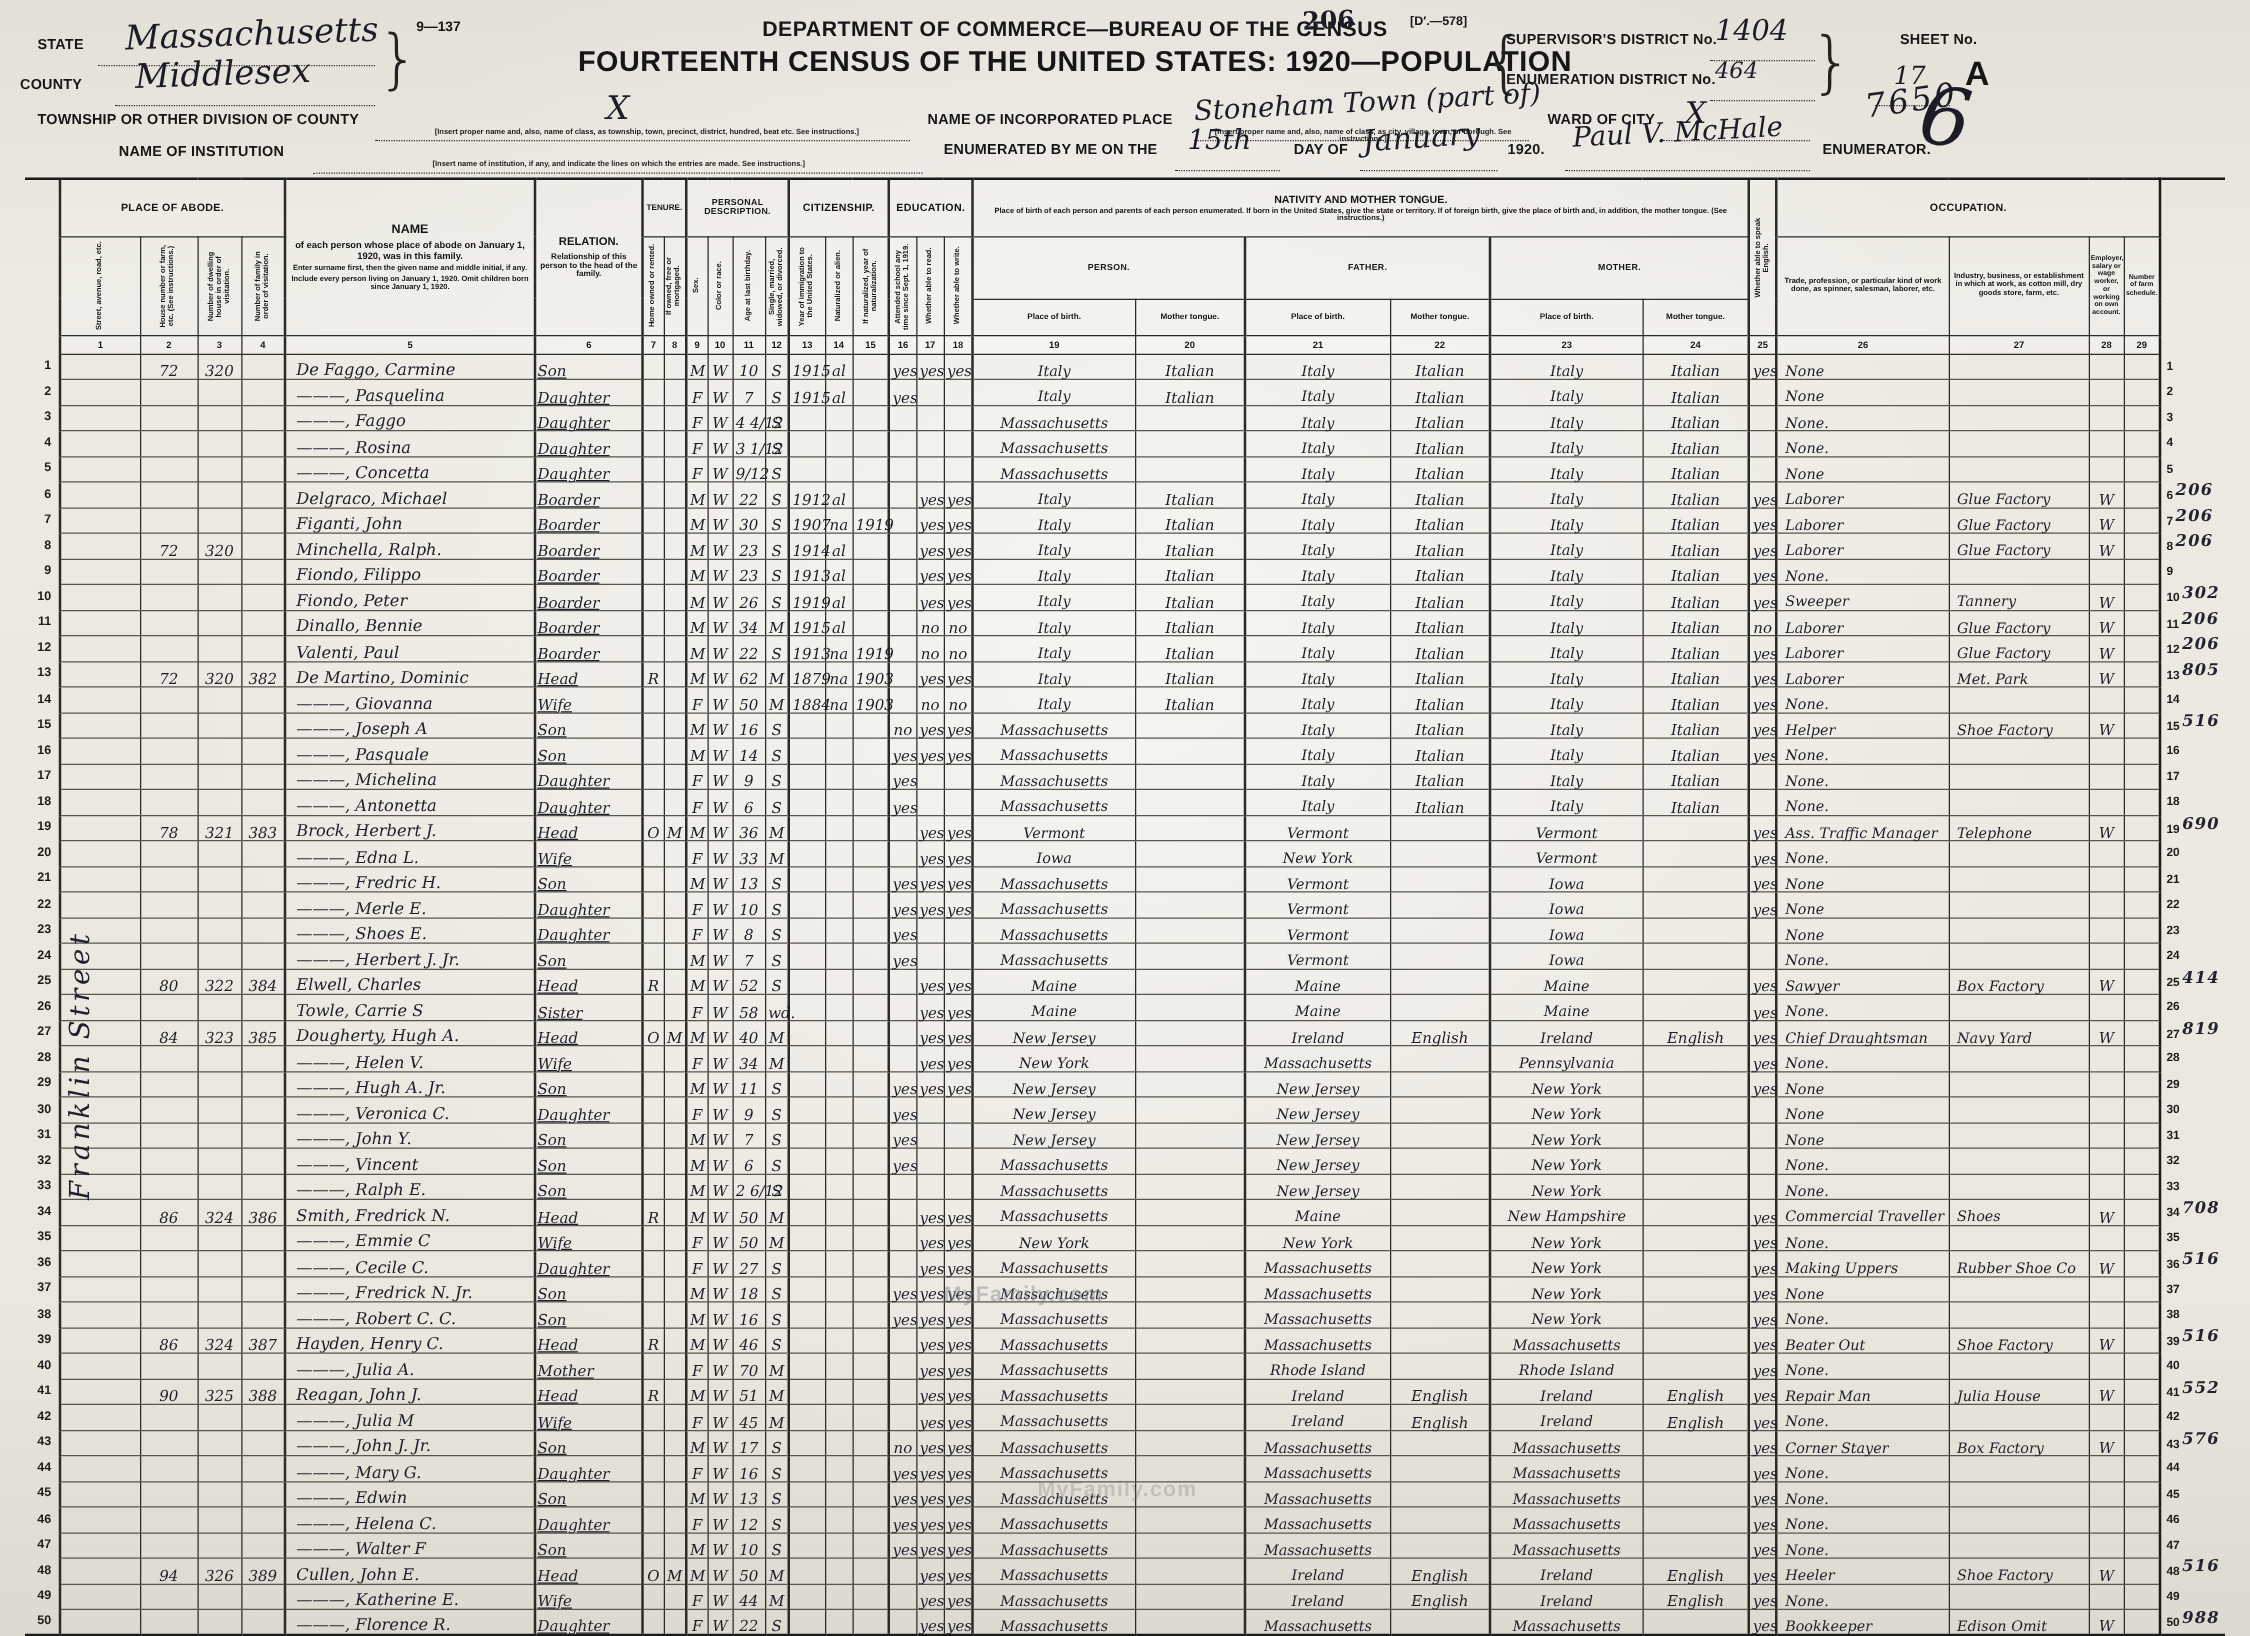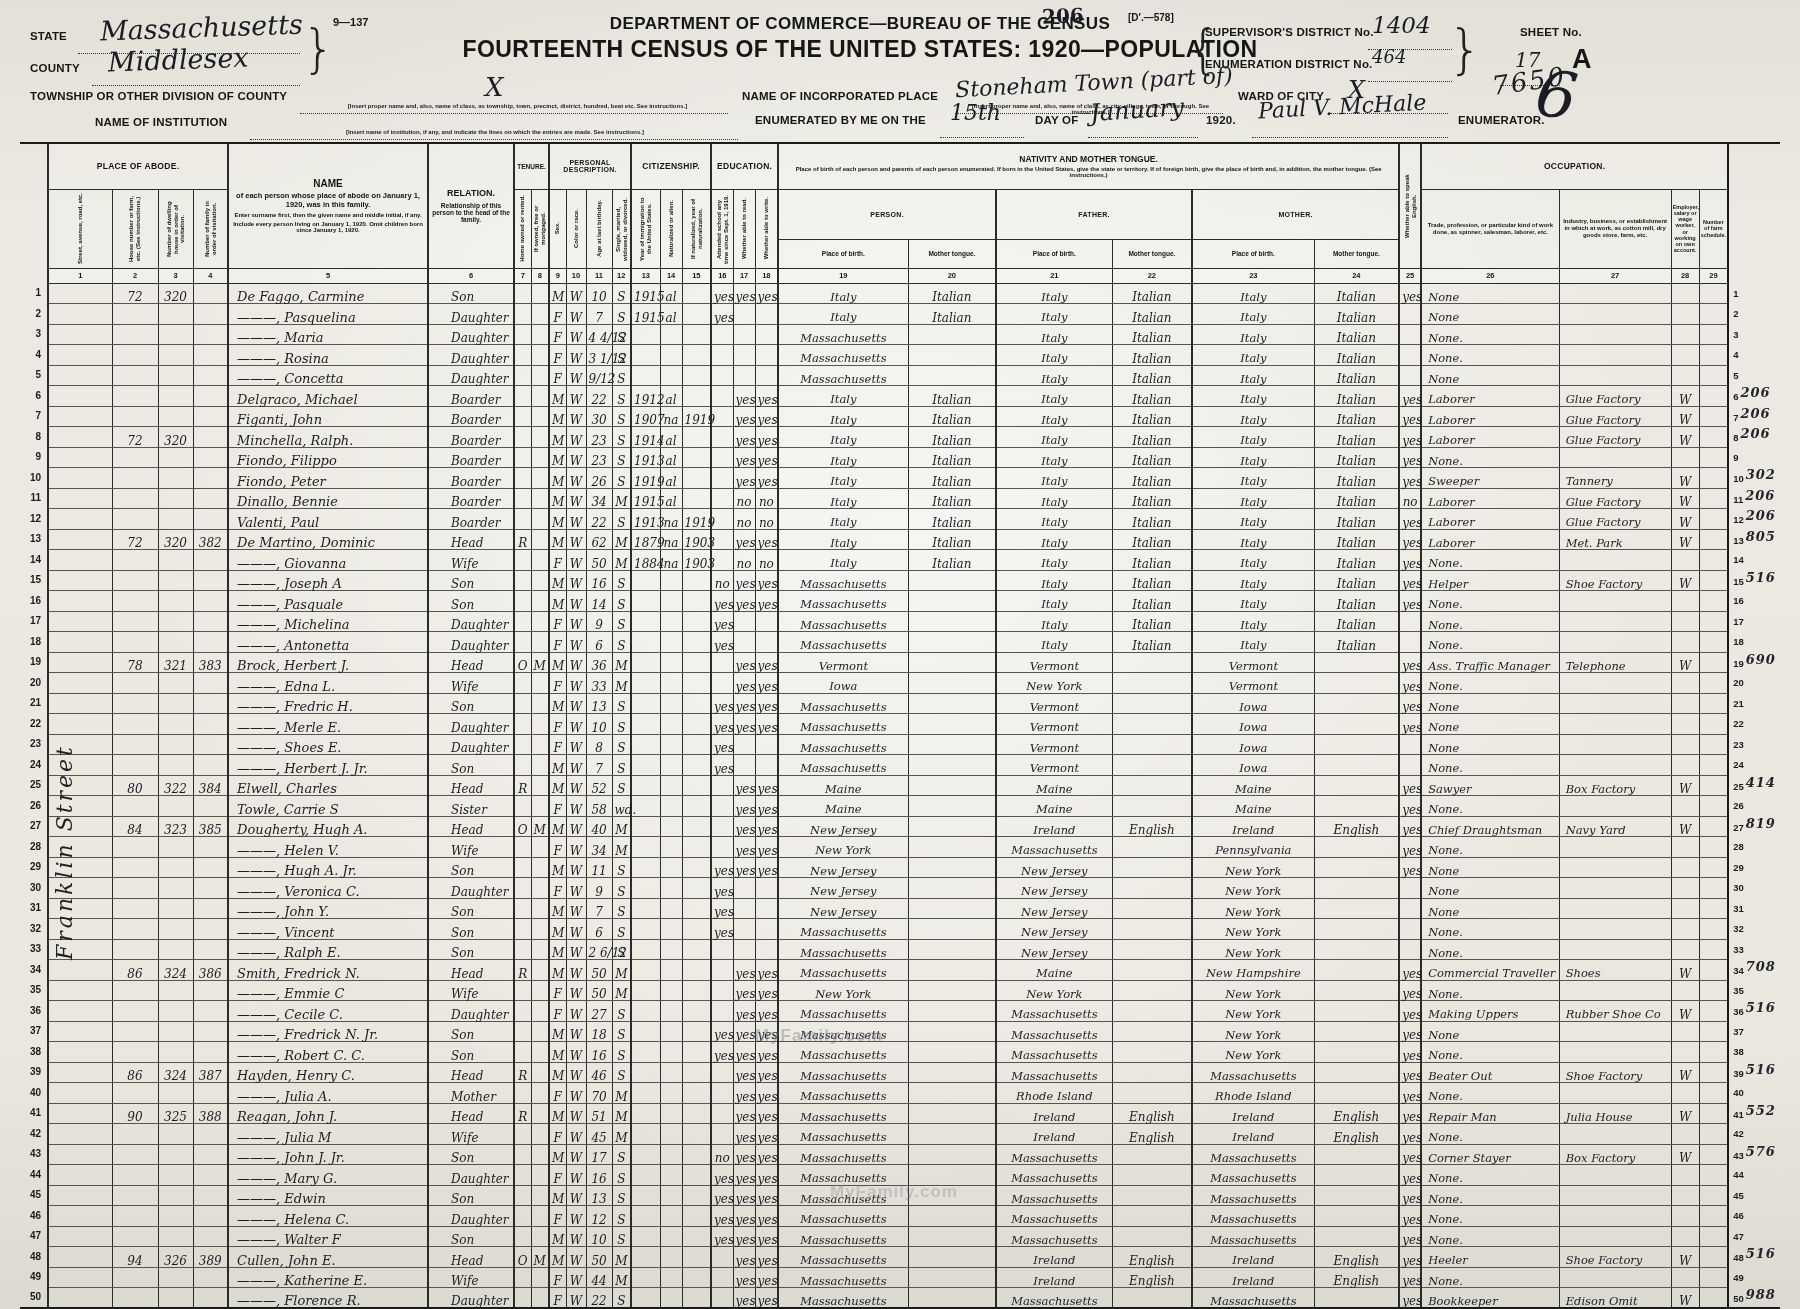--- a/index.html
+++ b/index.html
@@ -66,21 +66,21 @@
     border-left:1px solid #2b2b28;border-right:1px solid #2b2b28;
     border-top:1px solid #56564f;border-bottom:1px solid #56564f;
     padding:0 2px;overflow:visible;white-space:nowrap;
     text-align:center;vertical-align:bottom;
     font-size:12px;line-height:1;
   }
   .census tbody tr{height:20.5px;}
   .census tbody tr:last-child td{border-bottom:2.5px solid #1a1a18;}
   .census td.hwc{font-family:"DejaVu Serif","Liberation Serif",serif;font-style:italic;color:#1d1d27;}
   .census td.cell-5{text-align:left;padding-left:8px;font-size:13px;}
-  .census td.cell-6{text-align:left;padding-left:22px;}
+  .census td.cell-6{text-align:left;padding-left:1px;text-decoration:underline;}
   .census td.cell-26,.census td.cell-27{text-align:left;padding-left:6px;font-size:11.5px;}
   .census td.cell-19,.census td.cell-21,.census td.cell-23{font-size:11.5px;}
   .hl{border-left-width:2px !important;}
   .outer-r{border-right:2.5px solid #1a1a18 !important;}
   
   .census th.g, .census td.g{border:none;background:transparent;}
   td.gl{font-family:"Liberation Sans",sans-serif;font-weight:bold;font-size:10px;text-align:right;padding-right:6px;color:#1b1b1b;vertical-align:middle;}
   td.gr{font-family:"Liberation Sans",sans-serif;font-weight:bold;font-size:9.5px;text-align:left;padding-left:4px;color:#1b1b1b;vertical-align:middle;}
   td.gr .stamp{font-family:"DejaVu Serif",serif;font-style:italic;font-weight:600;font-size:13px;color:#23232d;margin-left:2px;position:relative;top:-3px;letter-spacing:1px;}
 
@@ -99,21 +99,21 @@
 
 <div class="abs pr" style="left:540px;top:14px;width:640px;text-align:center;font-size:17px;letter-spacing:.4px;">DEPARTMENT OF COMMERCE—BUREAU OF THE CENSUS</div>
 <div class="abs pr" style="left:420px;top:36px;width:880px;text-align:center;font-size:23px;letter-spacing:.4px;">FOURTEENTH CENSUS OF THE UNITED STATES: 1920—POPULATION</div>
 
 <div class="abs hw" style="left:1042px;top:4px;font-size:20px;font-style:normal;font-weight:bold;transform:rotate(-2deg);">206</div>
 <div class="abs pr" style="left:1128px;top:12px;font-size:10px;">[D′.—578]</div>
 
 <div class="abs pr lbl" style="left:30px;top:30px;">STATE</div>
 <div class="abs" style="left:78px;top:40px;"><span class="dots" style="width:222px;"></span></div>
 <div class="abs hw" style="left:100px;top:12px;font-size:27px;transform:rotate(-2deg);">Massachusetts</div>
-<div class="abs pr lbl" style="left:30px;top:62px;">COUNTY</div>
+<div class="abs pr lbl" style="left:16px;top:62px;">COUNTY</div>
 <div class="abs" style="left:92px;top:72px;"><span class="dots" style="width:208px;"></span></div>
 <div class="abs hw" style="left:108px;top:44px;font-size:27px;transform:rotate(-2deg);">Middlesex</div>
 <div class="abs brace" style="left:302px;top:18px;font-size:52px;">}</div>
 
 <div class="abs brace" style="left:1186px;top:18px;font-size:54px;">{</div>
 <div class="abs pr lbl" style="left:1205px;top:26px;">SUPERVISOR'S DISTRICT No.</div>
 <div class="abs" style="left:1368px;top:36px;"><span class="dots" style="width:84px;"></span></div>
 <div class="abs hw" style="left:1372px;top:12px;font-size:23px;">1404</div>
 <div class="abs pr lbl" style="left:1205px;top:58px;">ENUMERATION DISTRICT No.</div>
 <div class="abs" style="left:1368px;top:68px;"><span class="dots" style="width:84px;"></span></div>
@@ -380,21 +380,21 @@
         <td class="cell-28"></td>
         <td class="cell-29 outer-r"></td>
         <td class="g gr"><span>2</span></td>
       </tr>
       <tr>
         <td class="g gl">3</td>
         <td class="cell-1 hl"></td>
         <td class="cell-2"></td>
         <td class="cell-3"></td>
         <td class="cell-4"></td>
-        <td class="cell-5 hwc hl">———, Maria</td>
+        <td class="cell-5 hwc hl">———, Faggo</td>
         <td class="cell-6 hwc hl">Daughter</td>
         <td class="cell-7 hl"></td>
         <td class="cell-8"></td>
         <td class="cell-9 hwc hl">F</td>
         <td class="cell-10 hwc">W</td>
         <td class="cell-11 hwc">4 4/12</td>
         <td class="cell-12 hwc">S</td>
         <td class="cell-13 hl"></td>
         <td class="cell-14"></td>
         <td class="cell-15"></td>

